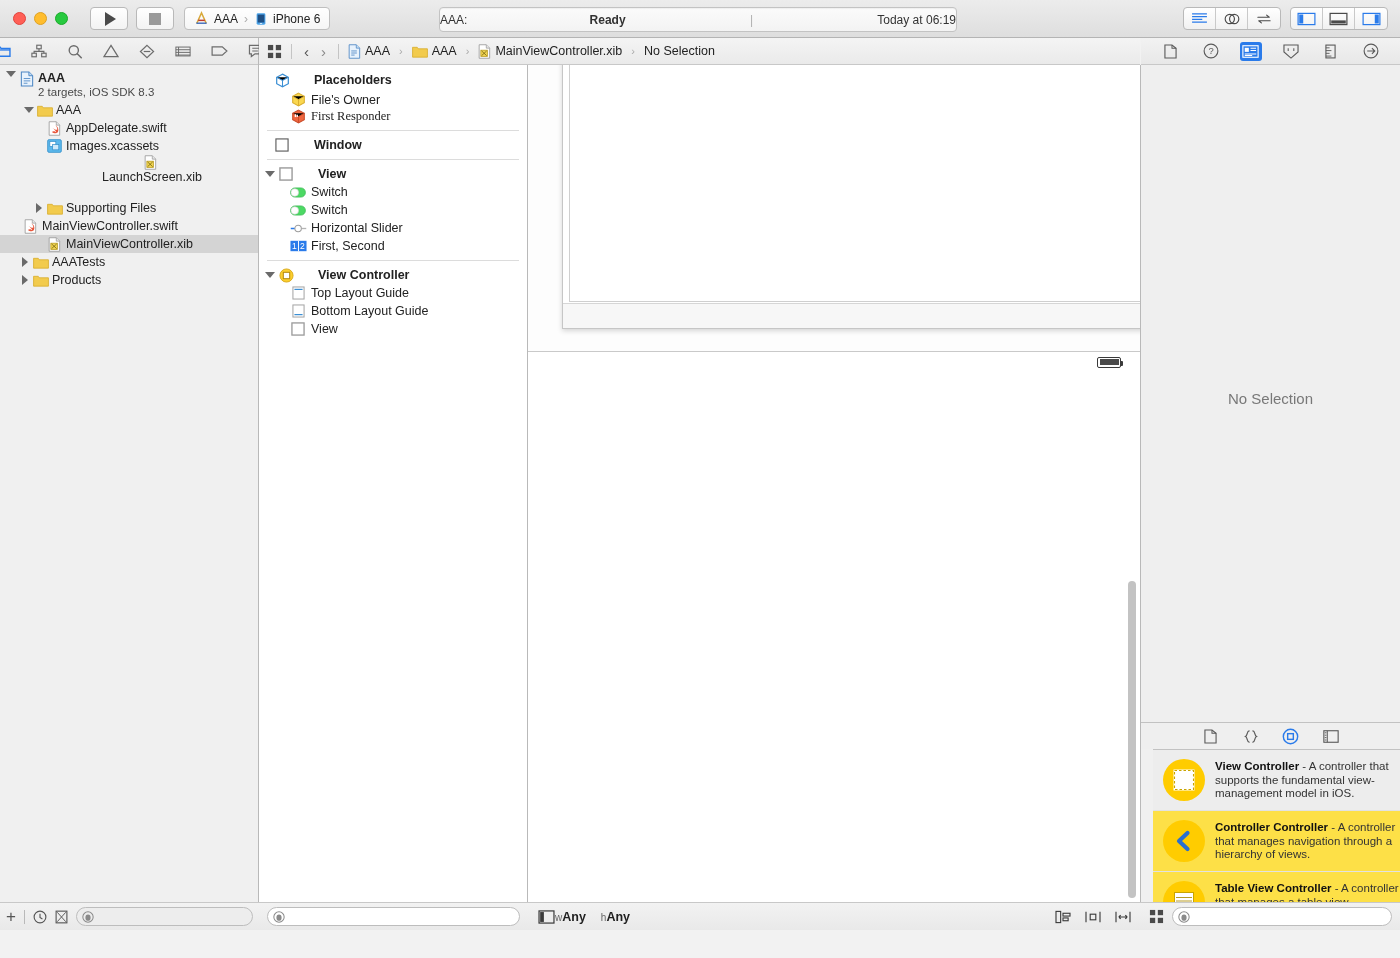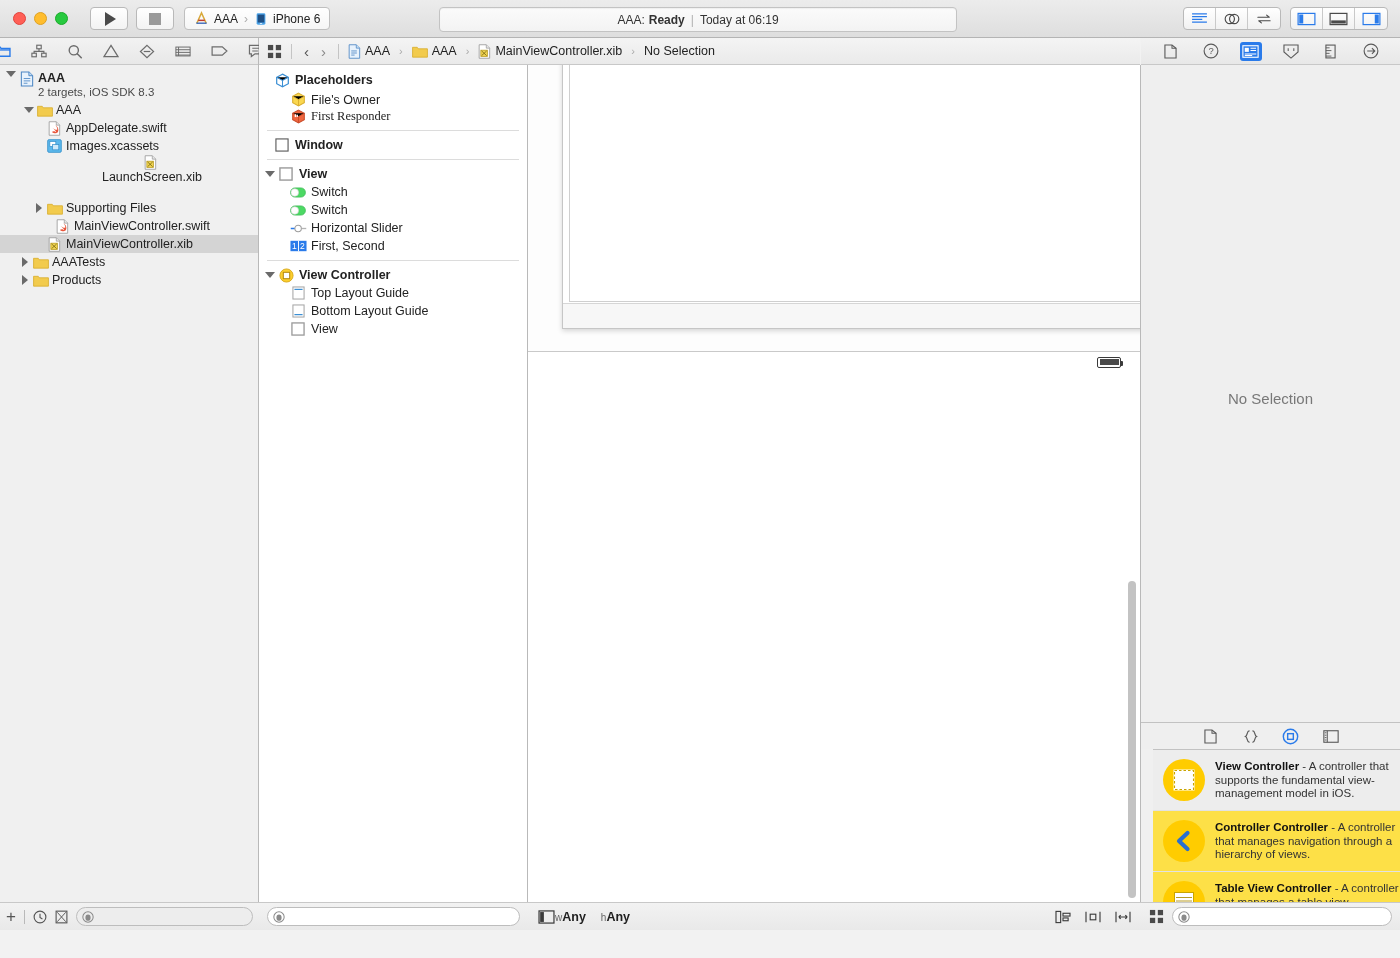--- a/index.html
+++ b/index.html
@@ -47,21 +47,21 @@
     border: 1px solid #bfbfbf;
     display: flex; align-items: center; padding: 0 9px; gap: 5px;
     font-size: 12px;
   }
   .scheme .sep { color: #adadad; font-size: 12px; margin: 0 1px; }
 
   .status {
     position: absolute; left: 439px; top: 7px; width: 518px; height: 25px;
     background: linear-gradient(to bottom,#fbfbfb,#f3f3f3);
     border: 1px solid #c3c3c3; border-radius: 4px;
-    display: flex; align-items: center; justify-content: center;
+    display: flex; align-items: center; justify-content: space-between;
     font-size: 12px; color: #333;
     box-shadow: inset 0 1px 1px rgba(0,0,0,0.05);
   }
   .status b { font-weight: bold; }
   .status .bar { color: #b0b0b0; margin: 0 6px; }
 
   .tb-right { position: absolute; right: 12px; top: 7px; display: flex; gap: 9px; }
   .seg { display: flex; border: 1px solid #b9b9b9; border-radius: 4px; overflow: hidden;
          background: linear-gradient(to bottom,#ffffff,#f1f1f1); height: 23px; }
   .seg > div {
@@ -125,21 +125,21 @@
   .jb-chev { color: #8a8a8a; font-size: 15px; padding: 0 3px; }
   .jb-chev.on { color: #555; }
   .jb-sep { color: #aaa; font-size: 11px; margin: 0 3px; }
   .jb-item { display: flex; align-items: center; gap: 4px; font-size: 12.5px; }
   .jdivider { width:1px; height: 15px; background: #c4c4c4; margin: 0 3px; }
 
   .outline-body { position: absolute; top: 27px; left: 0; right: 0; bottom: 28px; padding-top: 6px; }
   .orow { display: flex; align-items: center; height: 18px; font-size: 12.5px; }
   .orow .ow { width: 14px; display:flex; align-items:center; justify-content:center; }
   .orow .oi { width: 18px; display:flex; align-items:center; justify-content:center; margin-right: 4px; }
-  .orow.bold .olabel { font-weight: bold; }
+  .orow.bold .olabel { font-weight: bold; margin-left: 19px; }
   .osep { height: 1px; background: #dcdcdc; margin: 5px 8px; }
   .outline-foot {
     position: absolute; bottom: 0; left: 0; width: 269px; height: 28px;
     border-top: 1px solid #c8c8c8;
     background: linear-gradient(to bottom,#f2f2f2,#e9e9e9);
     display: flex; align-items: center; padding: 0 8px;
   }
   .ff2 { flex: 1; height: 19px; border: 1px solid #bdbdbd; border-radius: 10px;
          background: #fff; display: flex; align-items: center; padding: 0 5px; }
 
@@ -460,21 +460,21 @@
               <span class="arr-r"></span>
             </span>
           <span class="ticon">
             <svg width="16" height="13" viewBox="0 0 17 14">
                 <path d="M0.5 2.5h5l1.3 1.6h9.7v9H0.5z" fill="#f2cb4d" stroke="#d9ad2e" stroke-width="0.9"></path>
               </svg>
           </span>
           <span class="tlabel">Supporting Files</span>
         </div>
 
-        <div class="trow" style="padding-left:54px;">
+        <div class="trow" style="padding-left:22px;">
           <span class="ticon">
             <svg width="13" height="15" viewBox="0 0 13 16">
               <path d="M0.8 0.8h7.6L12 4.4v10.8H0.8z" fill="#fff" stroke="#9a9a9a" stroke-width="0.9"></path>
               <path d="M8.4 0.8v3.6H12" fill="#e6e6e6" stroke="#9a9a9a" stroke-width="0.8"></path>
               <path d="M3.6 11.6c2-1.4 4-0.4 5 0.6-1-2-2.6-3.6-4.4-5 2 1.4 4.2 2.8 5.2 2 0.4-1.4-0.6-3.4-2-5 2.6 1.8 4.2 5 2.6 7.8-1.4 1.6-4.4 1.2-6.4-0.4z" fill="#e8553a"></path>
             </svg>
           </span>
           <span class="tlabel">MainViewController.swift</span>
         </div>
 

